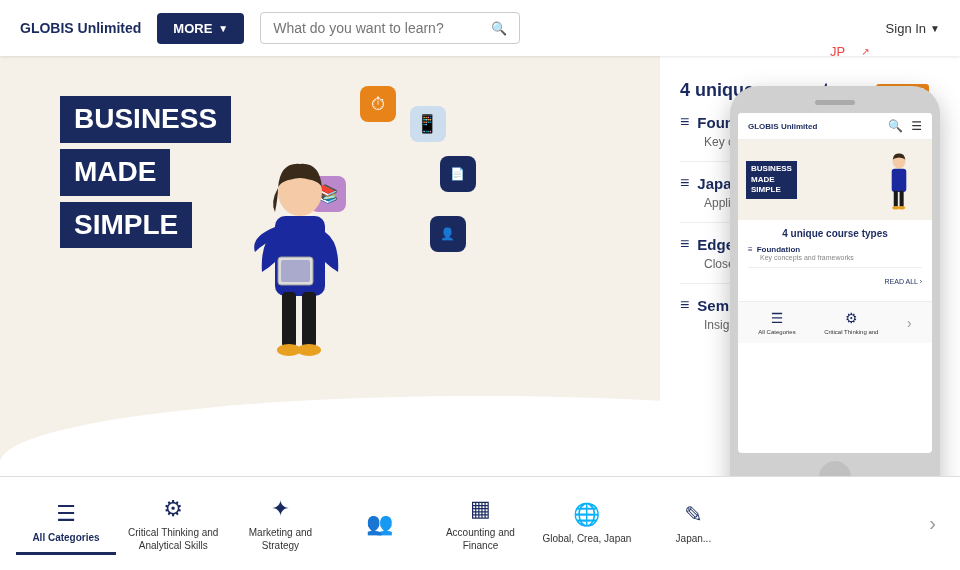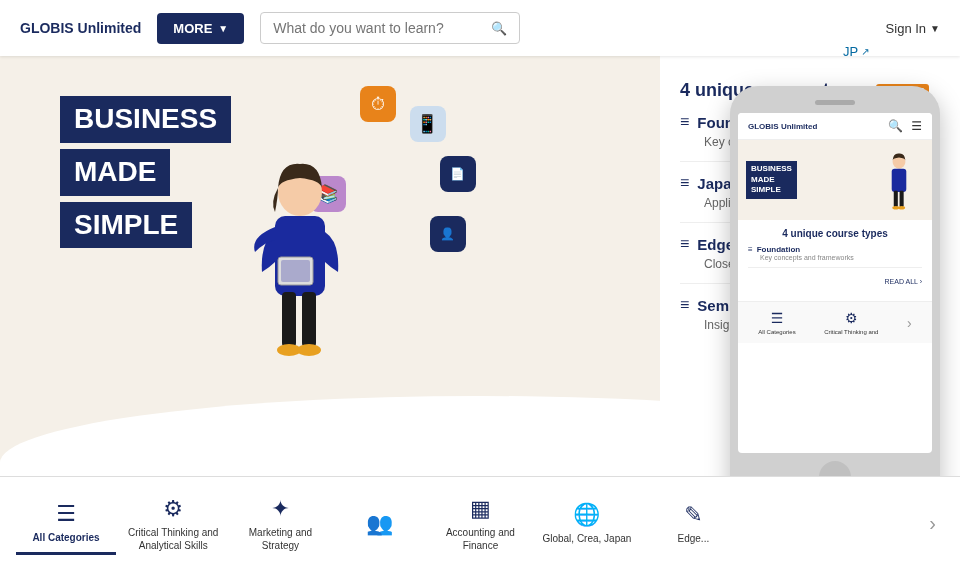--- a/index.html
+++ b/index.html
@@ -58,25 +58,25 @@
       background: transparent;
     }
     .header-right {
       margin-left: auto;
       display: flex;
       align-items: center;
       gap: 16px;
     }
     .jp-link {
       font-size: 13px;
-      color: #0369a1;
+      color: #ef4444;
       cursor: pointer;
       display: flex;
       align-items: center;
-      gap: 3px;
+      gap: 16px;
       margin-top: 47px;
     }
     .sign-in {
       font-size: 13px;
       color: #333;
       cursor: pointer;
       display: flex;
       align-items: center;
       gap: 4px;
     }
@@ -565,16 +565,16 @@
   <div class="bottom-nav-item">
     <span class="bottom-nav-icon">▦</span>
     <span class="bottom-nav-label">Accounting and<br>Finance</span>
   </div>
   <div class="bottom-nav-item">
     <span class="bottom-nav-icon">🌐</span>
     <span class="bottom-nav-label">Global, Crea, Japan</span>
   </div>
   <div class="bottom-nav-item">
     <span class="bottom-nav-icon">✎</span>
-    <span class="bottom-nav-label">Edge...</span>
+    <span class="bottom-nav-label">Japan...</span>
   </div>
   <div class="bottom-nav-arrow">›</div>
 </nav>
 
 </body></html>

